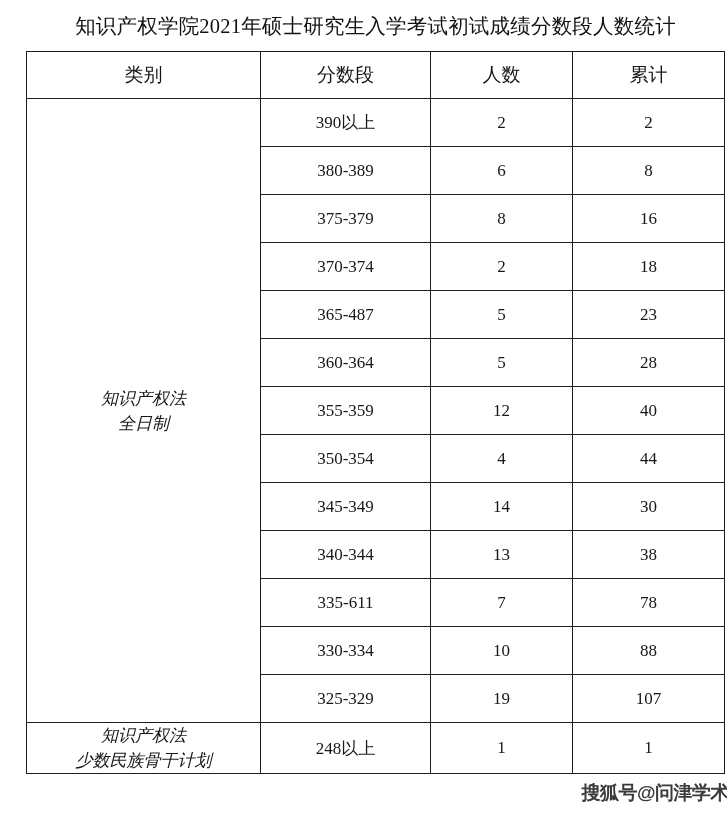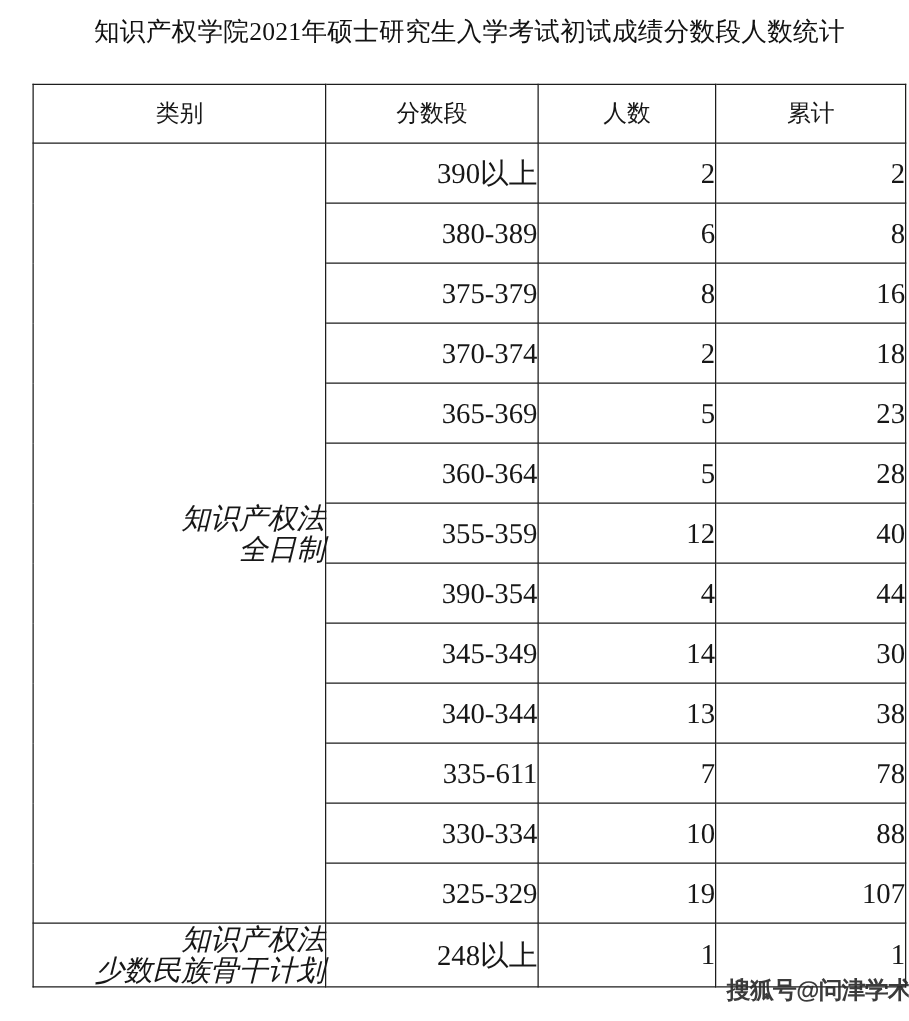--- a/index.html
+++ b/index.html
@@ -35,43 +35,42 @@
     line-height: 28px;
     letter-spacing: 0.2px;
     color: #121212;
     white-space: nowrap;
     font-family: "Liberation Serif", "DejaVu Serif", serif;
   }
 
   .score-table {
     position: absolute;
     left: 14px;
-    top: 67px;
+    top: 51px;
     width: 698px;
     border-collapse: collapse;
     table-layout: fixed;
     background: #ffffff;
   }
   .score-table td, .score-table th {
     border: 1.6px solid #1d1d1d;
     padding: 0;
     text-align: center;
     vertical-align: middle;
     font-weight: normal;
     color: #171717;
     font-family: "Liberation Serif", "DejaVu Serif", serif;
   }
   .score-table thead th {
     height: 46px;
     font-size: 19px;
   }
   .score-table tbody td {
     height: 47px;
-    font-size: 23px;
-    text-align: right;
+    font-size: 17px;
   }
   col.c-category { width: 234px; }
   col.c-band     { width: 170px; }
   col.c-count    { width: 142px; }
   col.c-cumul    { width: 152px; }
 
   td.category-cell {
     font-size: 17px;
     line-height: 25px;
     white-space: pre-line;
@@ -145,36 +144,36 @@
           <td class="band-cell">375-379</td>
           <td class="count-cell">8</td>
           <td class="cumul-cell">16</td>
         </tr>
         <tr>
           <td class="band-cell">370-374</td>
           <td class="count-cell">2</td>
           <td class="cumul-cell">18</td>
         </tr>
         <tr>
-          <td class="band-cell">365-369</td>
+          <td class="band-cell">365-487</td>
           <td class="count-cell">5</td>
           <td class="cumul-cell">23</td>
         </tr>
         <tr>
           <td class="band-cell">360-364</td>
           <td class="count-cell">5</td>
           <td class="cumul-cell">28</td>
         </tr>
         <tr>
           <td class="band-cell">355-359</td>
           <td class="count-cell">12</td>
           <td class="cumul-cell">40</td>
         </tr>
         <tr>
-          <td class="band-cell">390-354</td>
+          <td class="band-cell">350-354</td>
           <td class="count-cell">4</td>
           <td class="cumul-cell">44</td>
         </tr>
         <tr>
           <td class="band-cell">345-349</td>
           <td class="count-cell">14</td>
           <td class="cumul-cell">30</td>
         </tr>
         <tr>
           <td class="band-cell">340-344</td>

